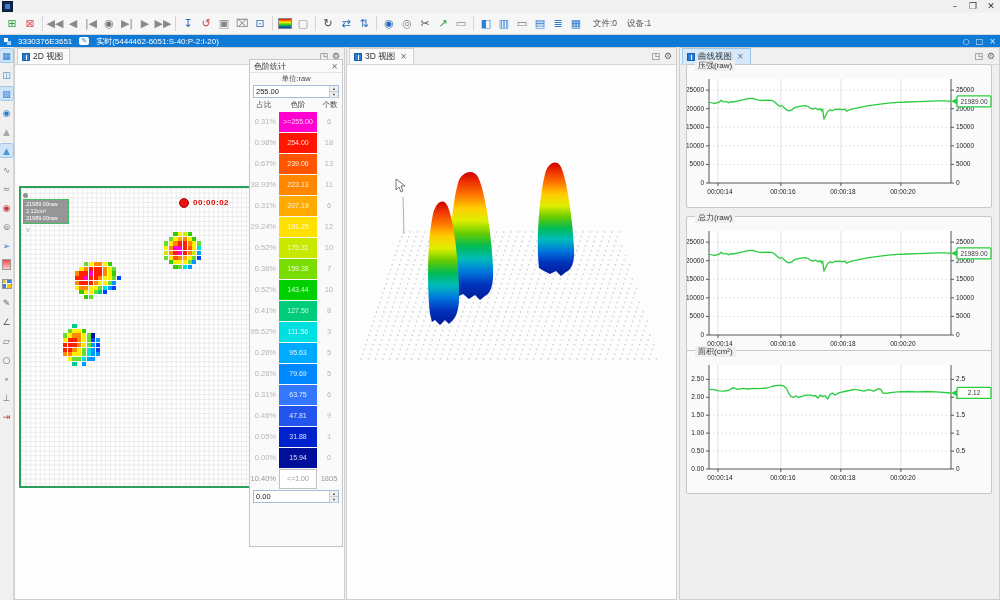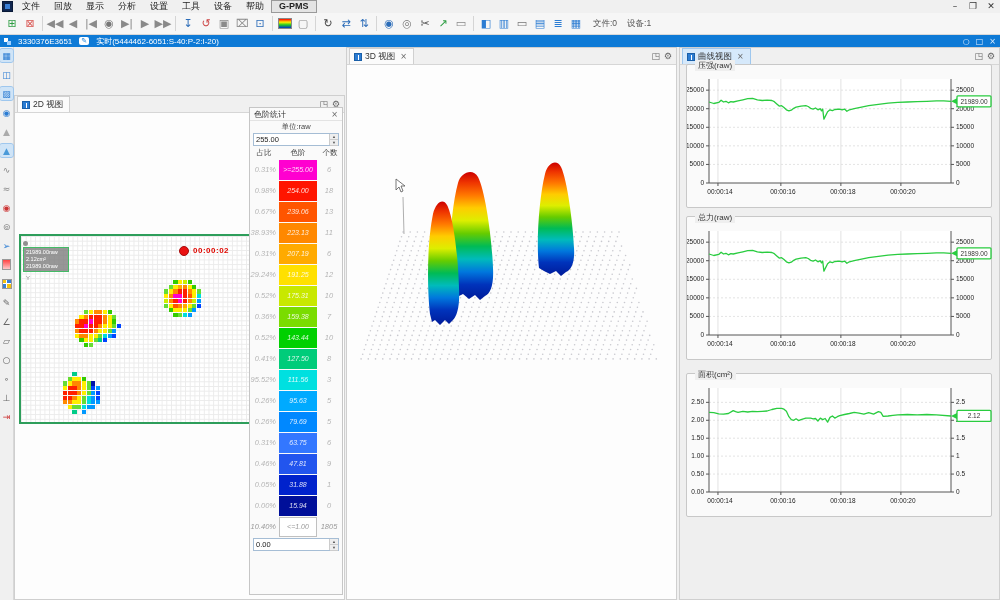--- a/index.html
+++ b/index.html
@@ -44,36 +44,36 @@
     align-items:center; padding-top:2px; gap:6px; }
   .rail-btn { width:13px; height:13px; display:flex; align-items:center; justify-content:center;
     font-size:9px; font-family:"DejaVu Sans",sans-serif; border-radius:2px; flex:0 0 auto; }
   .rail-btn.active { background:#cfe4f7; outline:1px solid #9ec7ee; }
   .rail-grad { width:9px; height:11px; background:linear-gradient(180deg,#ff4444,#ffc9c9); border:1px solid #999; }
   .rail-grid4 { width:10px; height:10px; display:grid; grid-template-columns:1fr 1fr; gap:1px; border:1px solid #999; background:#fff; }
   .rail-grid4 i:nth-child(1){background:#f4c20d}.rail-grid4 i:nth-child(2){background:#3b7fd4}
   .rail-grid4 i:nth-child(3){background:#3b7fd4}.rail-grid4 i:nth-child(4){background:#f4c20d}
 
   .panel { position:relative; background:#fdfdfd; border:1px solid #cfcfcf; }
-  .panel.p2d { width:331px;margin-top:48px; }
+  .panel.p2d { width:331px; }
   .panel.p3d { width:331px; margin-left:1px; }
   .panel.pcurves { flex:1; margin-left:2px; background:#efefef; }
   .tabbar { height:17px; background:#f0f0f0; border-bottom:1px solid #d6d6d6; display:flex; align-items:center;
     font-size:8.5px; color:#333; padding-left:2px; }
   .tab { display:flex; align-items:center; gap:3px; padding:1px 6px 1px 4px; height:16px;
     background:#fbfbfb; border:1px solid #d0d0d0; border-bottom:none; }
   .tab.blue { background:#d6e9fb; border-color:#9ec7ee; }
   .tab-ic { width:8px; height:8px; background:#2b7cd3; border:1px solid #1a5fa8; position:relative; }
   .tab-ic::after { content:""; position:absolute; left:3px; top:1px; width:1px; height:5px; background:#fff; }
   .tab-close { color:#666; font-size:8px; margin-left:2px; font-family:"DejaVu Sans",sans-serif; }
   .tabbar-icons { margin-left:auto; display:flex; gap:4px; padding-right:4px; color:#666;
     font-size:9px; font-family:"DejaVu Sans",sans-serif; }
 
   
-  .map { position:absolute; left:4px; top:138px; width:232px; height:190px; background:#fff;
+  .map { position:absolute; left:4px; top:138px; width:232px; height:302px; background:#fff;
     border:2px solid #2e9e5b;
     background-image:linear-gradient(#ebebeb 1px,transparent 1px),linear-gradient(90deg,#ebebeb 1px,transparent 1px);
     background-size:4.7px 4.7px;padding-left:48px; }
   .cell { position:absolute; width:4.2px; height:4.2px; }
   .tooltip { position:absolute; left:2px; top:11px; width:46px; border:1px solid #44bb66;
     background:rgba(125,125,125,.8); color:#fff; font-size:5.5px; line-height:7px; padding:1px 2px; z-index:3; }
   .marker-dot { position:absolute; left:2px; top:5px; width:5px; height:5px; border-radius:50%; background:#909090; }
   .marker-pin { position:absolute; left:5px; top:39px; font-size:6px; color:#888; }
   .rec-dot { position:absolute; left:158px; top:10px; width:10px; height:10px; border-radius:50%;
     background:#ea1111; border:1px solid #a50d0d; }
@@ -91,21 +91,21 @@
   .spinbox input { flex:1; border:none; outline:none; font-size:7.5px; padding-left:2px; color:#222;
     font-family:inherit; background:transparent; width:60px; }
   .spin { width:9px; display:flex; flex-direction:column; border-left:1px solid #ccc; }
   .spin i { flex:1; font-style:normal; font-size:4px; line-height:5px; text-align:center; color:#555;
     background:#eee; border-bottom:1px solid #ccc; }
   .stats-head { display:flex; height:12px; align-items:center; color:#444; }
   .stats-head span:nth-child(1){width:28px; text-align:center;}
   .stats-head span:nth-child(2){width:40px; text-align:center;}
   .stats-head span:nth-child(3){width:24px; text-align:center;}
   .stats-rows { }
-  .srow { display:flex; align-items:center; height:21px;font-style:italic; }
+  .srow { display:flex; align-items:center; height:21px; }
   .srow .pct { width:28px; text-align:right; padding-right:2px; color:#b5b5b5; }
   .srow .col { width:38px; height:20px; margin-left:1px; display:flex; align-items:center; justify-content:center;
     font-size:7px; color:rgba(255,255,255,.85); }
   .srow .cnt { width:24px; text-align:center; color:#b5b5b5; }
   .srow.last .col { border:1px solid #c0c0c0; color:#999; }
   .srow.last .pct,.srow.last .cnt { color:#999; }
 
   
   .chartbox { position:absolute; left:6px; width:306px; height:144px; border:1px solid #c8c8c8;
     border-radius:2px; background:#fafafa; }
@@ -115,31 +115,20 @@
 
   .p3d svg.view3d { position:absolute; left:0; top:0; }
 </style>
 </head>
 <body>
 
 <div id="app">
 
   <div class="titlebar">
     <div class="appicon"></div>
-    <div id="menus" style="display:flex">
-        <div class="menu-item">文件</div>
-        <div class="menu-item">回放</div>
-        <div class="menu-item">显示</div>
-        <div class="menu-item">分析</div>
-        <div class="menu-item">设置</div>
-        <div class="menu-item">工具</div>
-        <div class="menu-item">设备</div>
-        <div class="menu-item">帮助</div>
-        <div class="menu-item gpms">G-PMS</div>
-      </div>
     <div class="win-controls" id="winctl">
         <div class="win-btn">–</div>
         <div class="win-btn">❐</div>
         <div class="win-btn">✕</div>
       </div>
   </div>
 
   <div class="toolbar">
     <div id="tbgroups" style="display:flex;align-items:center">
         <div class="tb-group">
@@ -1722,21 +1711,21 @@
             <line x1="153.89000000000001" y1="112" x2="153.89000000000001" y2="115" stroke="#555" stroke-width="1"></line>
             <text x="155.89000000000001" y="123" text-anchor="middle" font-size="6.5" fill="#222" font-family="&quot;Liberation Sans&quot;,&quot;DejaVu Sans&quot;,sans-serif">00:00:18</text>
             <line x1="213.906" y1="112" x2="213.906" y2="115" stroke="#555" stroke-width="1"></line>
             <text x="215.906" y="123" text-anchor="middle" font-size="6.5" fill="#222" font-family="&quot;Liberation Sans&quot;,&quot;DejaVu Sans&quot;,sans-serif">00:00:20</text>
             <polyline points="22.0,31.0 26.8,32.5 31.7,31.4 34.1,29.2 36.5,31.0 38.9,30.3 41.4,31.8 43.8,30.7 46.2,31.0 51.0,29.9 55.9,28.8 60.7,27.7 65.6,27.3 70.4,28.8 75.2,29.5 80.1,29.2 84.9,29.5 87.3,30.7 89.8,32.9 92.2,35.1 94.6,34.7 97.0,36.6 99.4,38.8 101.9,39.9 104.3,39.2 106.7,37.3 109.1,36.2 114.0,35.1 118.8,34.7 121.2,35.5 123.6,37.3 126.1,38.1 128.5,37.0 130.9,38.8 133.3,37.7 134.5,39.9 135.7,38.1 136.9,48.1 140.6,40.7 143.0,38.8 145.4,39.6 147.8,38.5 152.7,38.1 155.1,38.8 157.5,38.1 159.9,40.3 162.4,38.8 167.2,37.7 174.5,36.2 181.7,34.7 191.4,33.3 201.1,32.1 210.8,31.4 220.4,31.0 230.1,30.7 239.8,30.3 249.5,29.9 256.7,29.9 264.0,30.3" fill="none" stroke="#29cc3f" stroke-width="1.3" stroke-linejoin="round"></polyline>
             <polygon points="264,30.326571428571427 270,27.326571428571427 270,33.32657142857143" fill="#29cc3f"></polygon>
             <rect x="270" y="24.826571428571427" width="34" height="11" fill="#fff" stroke="#29cc3f" stroke-width="1.3" rx="1"></rect>
             <text x="287" y="32.82657142857143" text-anchor="middle" font-size="6.5" fill="#333" font-family="&quot;Liberation Sans&quot;,&quot;DejaVu Sans&quot;,sans-serif">21989.00</text>
           </svg>
       </div>
-      <div class="chartbox" style="top:325px">
+      <div class="chartbox" style="top:302px">
         <span class="cb-label">面积(cm²)</span>
         <svg width="306" height="132" viewBox="0 0 306 132">
             <rect x="22" y="8" width="242" height="104" fill="#ffffff"></rect>
             <line x1="30.954" y1="8" x2="30.954" y2="112" stroke="#e2e2e2" stroke-width="1"></line>
             <line x1="93.874" y1="8" x2="93.874" y2="112" stroke="#e2e2e2" stroke-width="1"></line>
             <line x1="153.89000000000001" y1="8" x2="153.89000000000001" y2="112" stroke="#e2e2e2" stroke-width="1"></line>
             <line x1="213.906" y1="8" x2="213.906" y2="112" stroke="#e2e2e2" stroke-width="1"></line>
             <line x1="22" y1="94.06896551724138" x2="264" y2="94.06896551724138" stroke="#dcdcdc" stroke-dasharray="2,2" stroke-width="0.8"></line>
             <line x1="22" y1="76.13793103448276" x2="264" y2="76.13793103448276" stroke="#dcdcdc" stroke-dasharray="2,2" stroke-width="0.8"></line>
             <line x1="22" y1="58.206896551724135" x2="264" y2="58.206896551724135" stroke="#dcdcdc" stroke-dasharray="2,2" stroke-width="0.8"></line>

